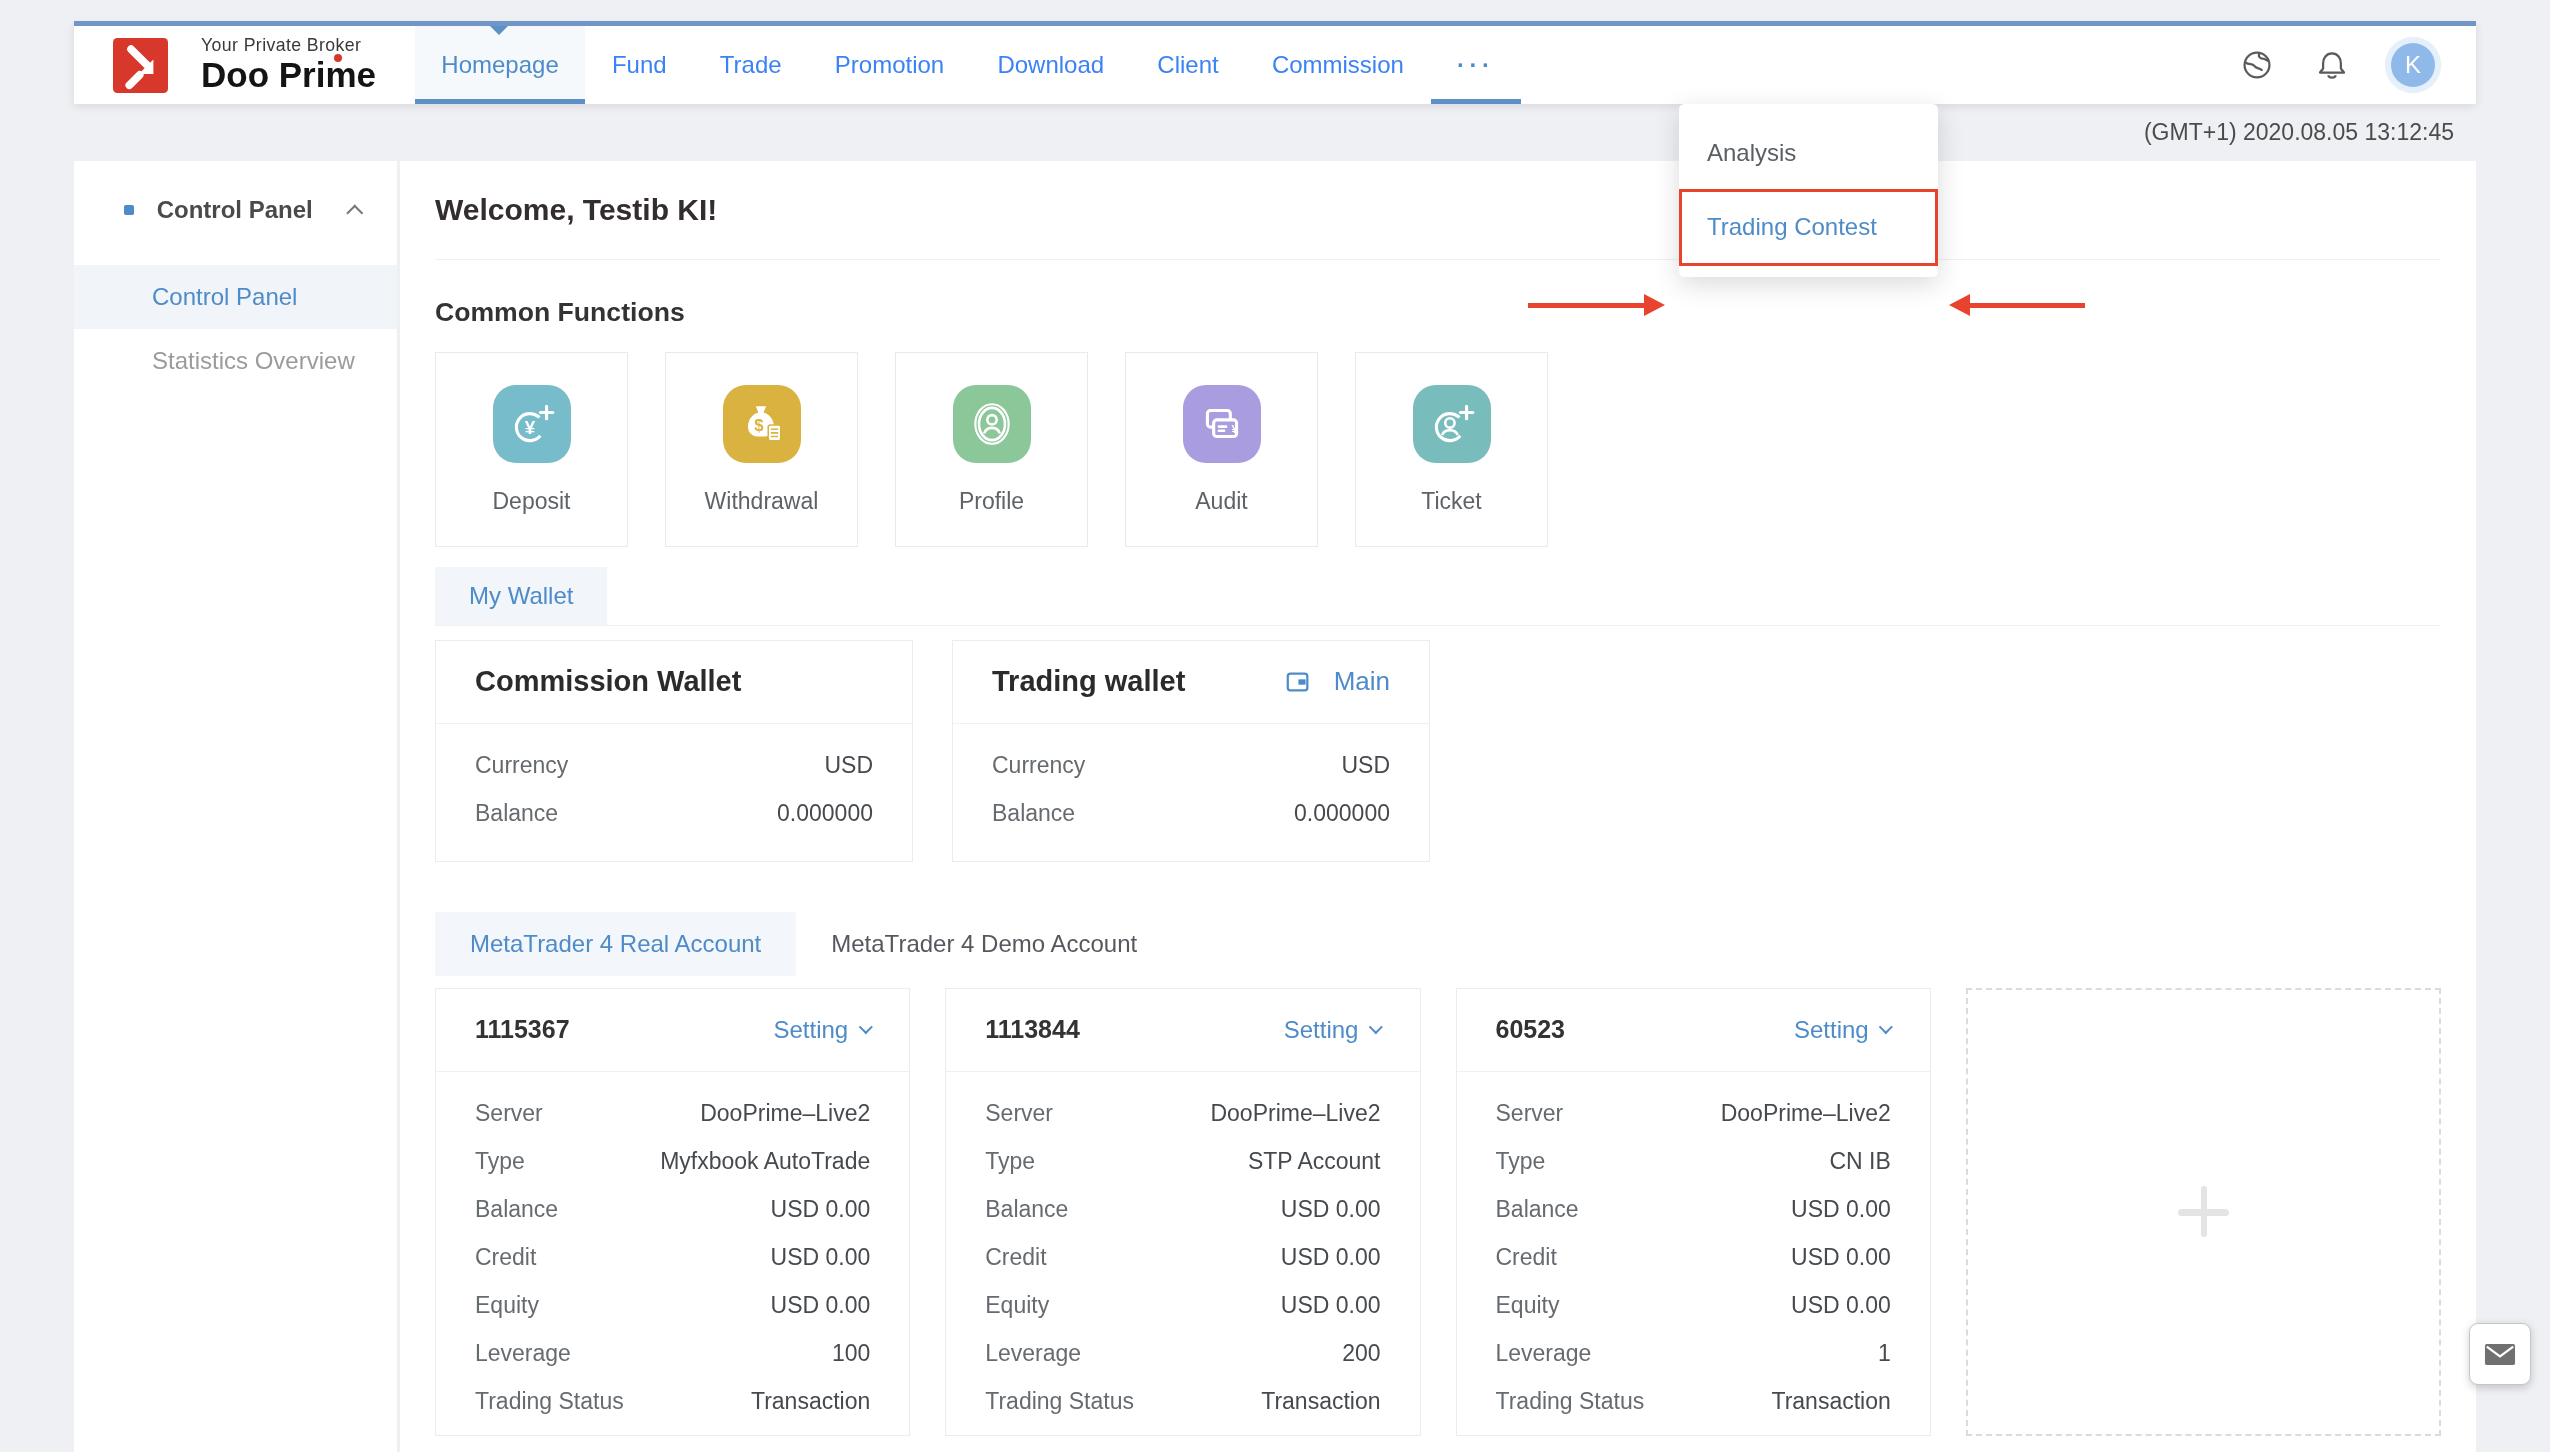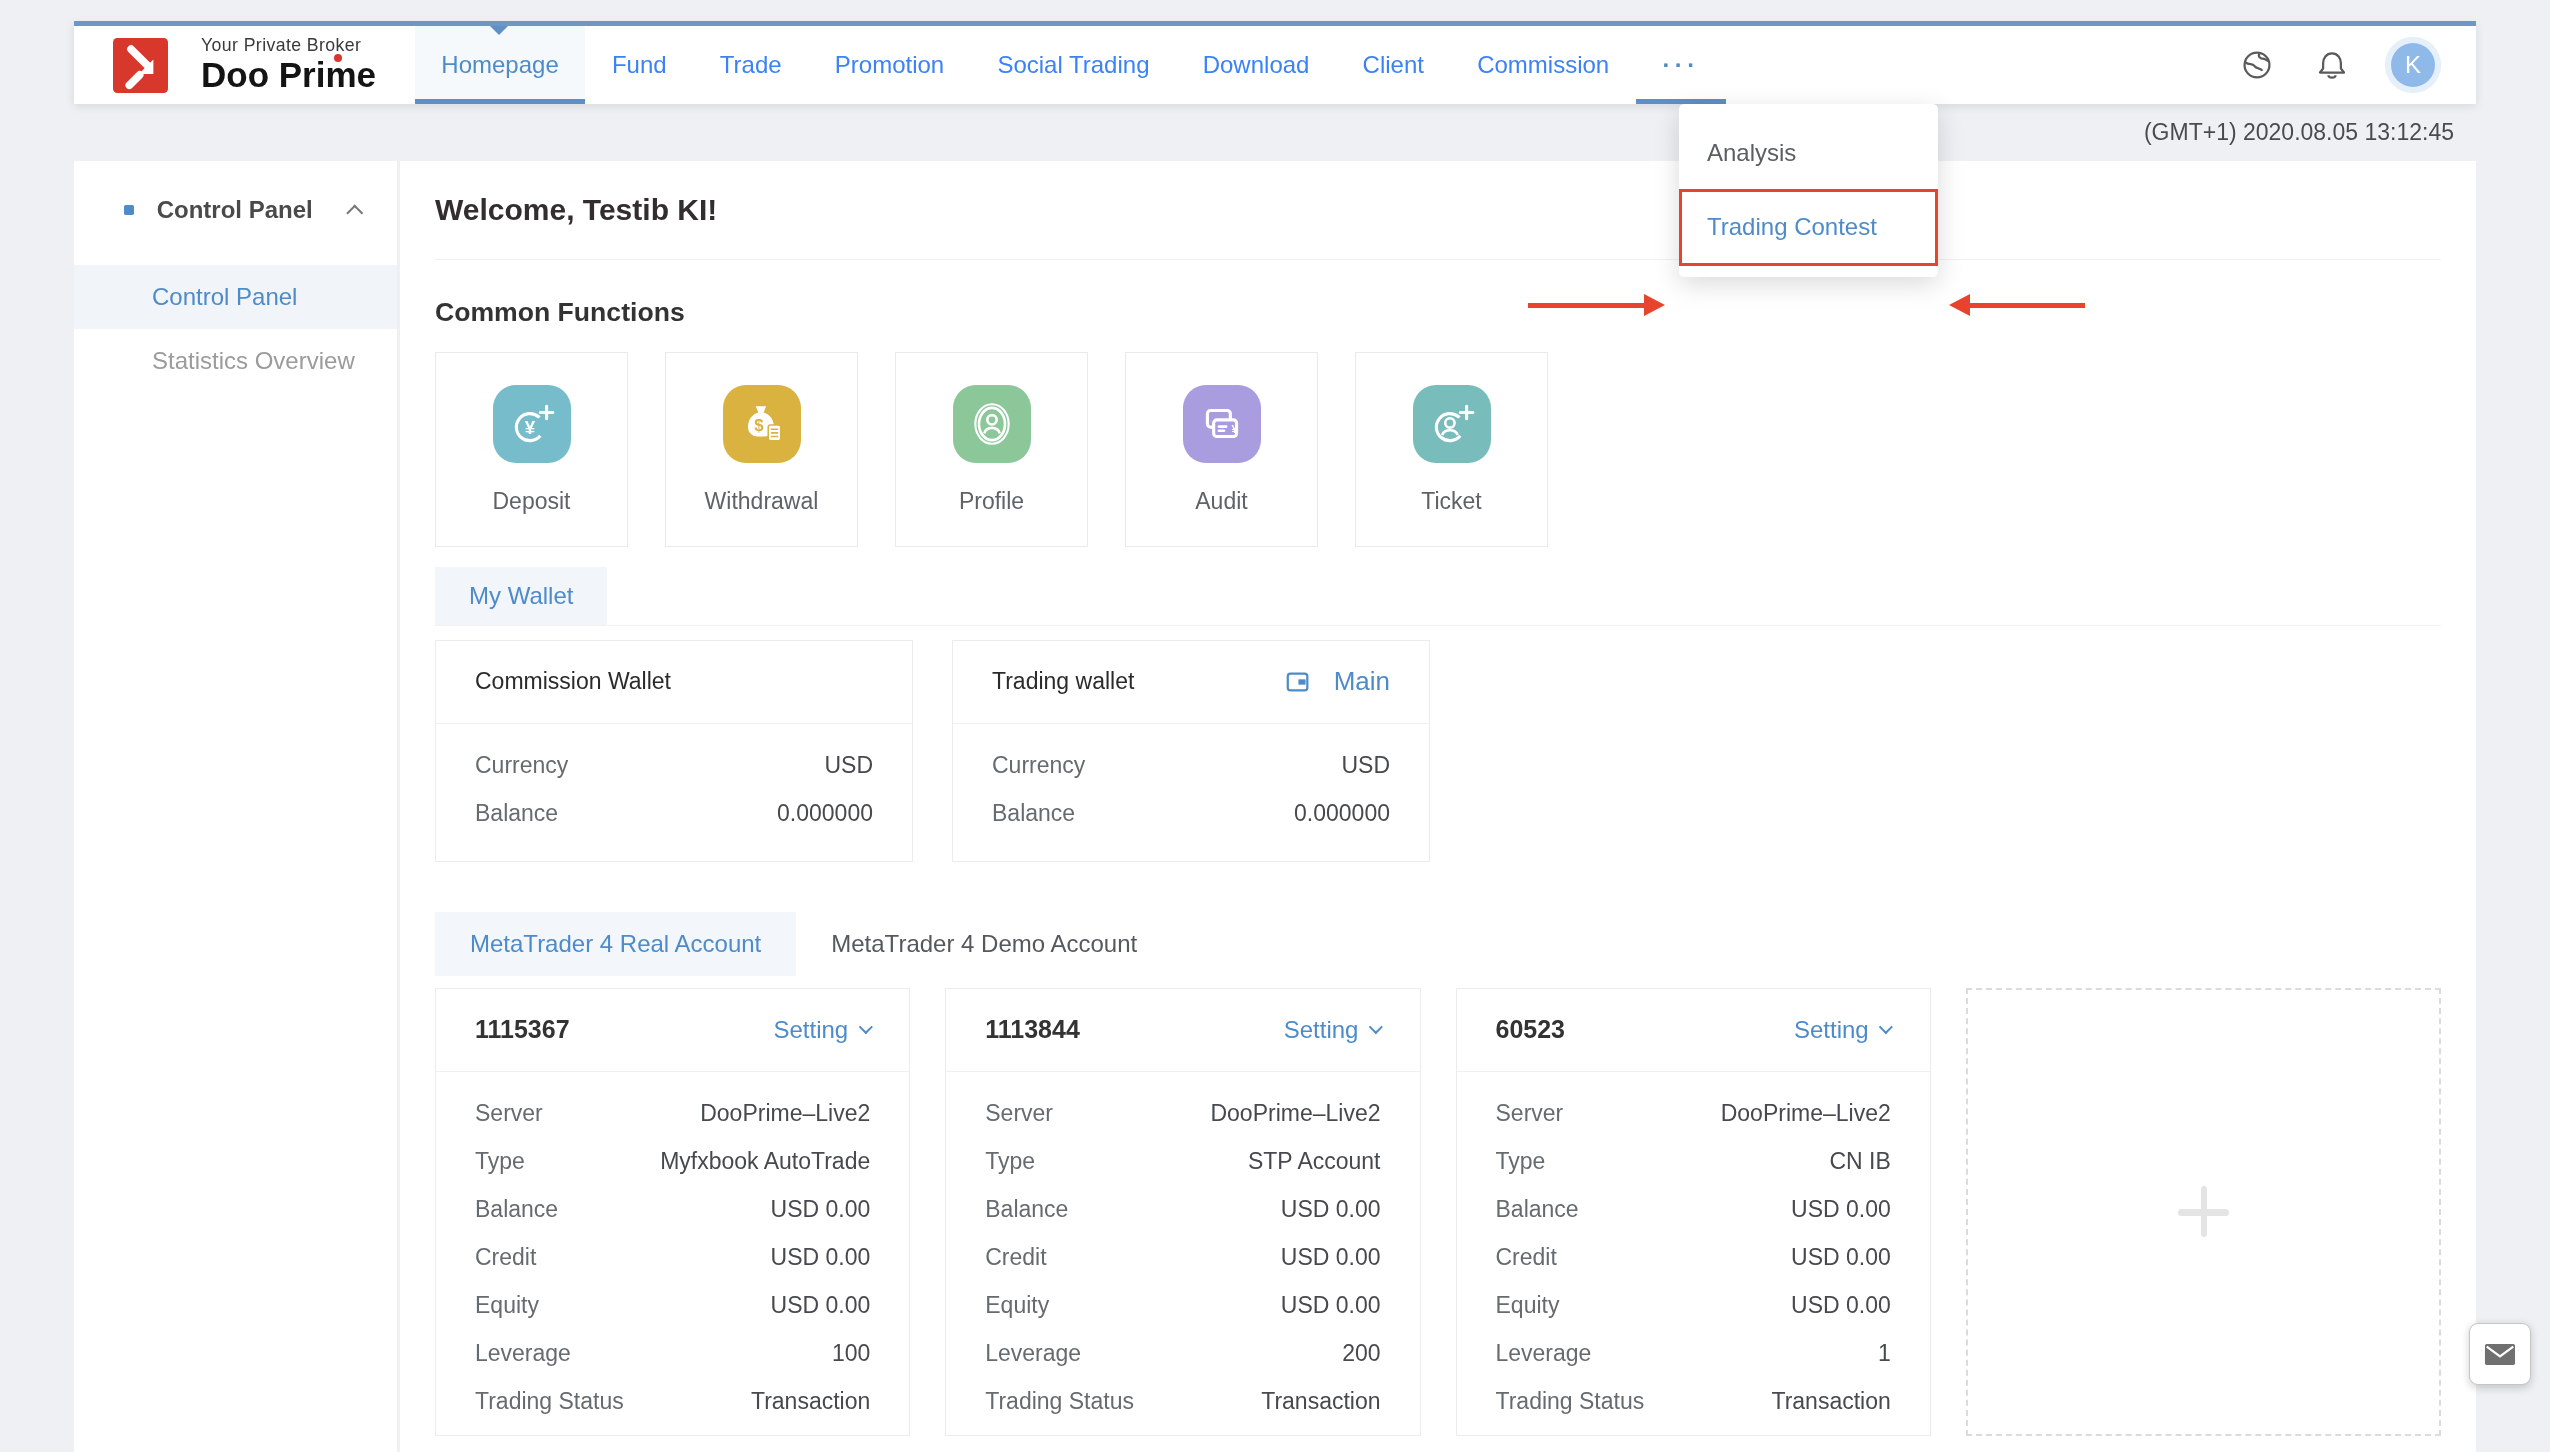--- a/index.html
+++ b/index.html
@@ -75,21 +75,21 @@
   .func-icon { margin-top:32px; width:78px; height:78px; border-radius:23px; display:flex; align-items:center; justify-content:center; }
   .func-icon svg { width:50px; height:50px; }
   .func-label { margin-top:25px; font-size:23px; color:#5F6368; }
 
   .wallet-tabrow { margin-top:19.5px; border-bottom:1.8px solid #F2F2F2; }
   .wallet-tab { display:inline-flex; align-items:center; height:58px; padding:0 34px; background:#F2F6FA; color:#4D8BC9; font-size:24px; cursor:pointer; }
 
   .wallet-row { display:flex; gap:39px; margin-top:14px; }
   .panel-card { width:478px; border:1.8px solid #ECECEC; background:#fff; }
   .panel-head { height:83px; display:flex; align-items:center; justify-content:space-between; padding:0 39px; border-bottom:1.8px solid #F0F0F0; }
-  .panel-title { font-size:23px; font-weight:normal; color:#2B2B2B; }
+  .panel-title { font-size:29px; font-weight:bold; color:#2B2B2B; }
   .main-link { display:flex; align-items:center; gap:24px; color:#4D8BC9; font-size:26px; cursor:pointer;padding-left:29px; }
   .panel-body { padding:17.7px 39px 23px; }
   .kv { display:flex; justify-content:space-between; align-items:center; height:48px; font-size:23px; }
   .kv .k { color:#666B70;text-align:center; }
   .kv .v { color:#46494D; }
 
   .acct-tabs { display:flex; margin-top:50px; }
   .acct-tab { height:64px; display:flex; align-items:center; padding:0 35px; font-size:24px; color:#55595E; cursor:pointer; }
   .acct-tab.active { background:#F3F6FA; color:#4D8BC9; }
 
@@ -149,21 +149,20 @@
       <span class="tagline">Your Private Broker</span>
       <span class="brand">Doo Prime<span class="brand-dot"></span></span>
     </span>
   </div>
 
   <div class="nav">
     <div class="nav-item active">Homepage</div>
     <div class="nav-item">Fund</div>
     <div class="nav-item">Trade</div>
     <div class="nav-item">Promotion</div>
-    <div class="nav-item">Social Trading</div>
     <div class="nav-item">Download</div>
     <div class="nav-item">Client</div>
     <div class="nav-item">Commission</div>
     <div class="nav-item more">···</div>
   </div>
 
   <div class="nav-right">
     <span class="icon-btn">
       <svg width="32" height="32" viewBox="0 0 36 36" fill="none">
         <circle cx="18" cy="18" r="14" stroke="#5A5A5A" stroke-width="2.5"></circle>

